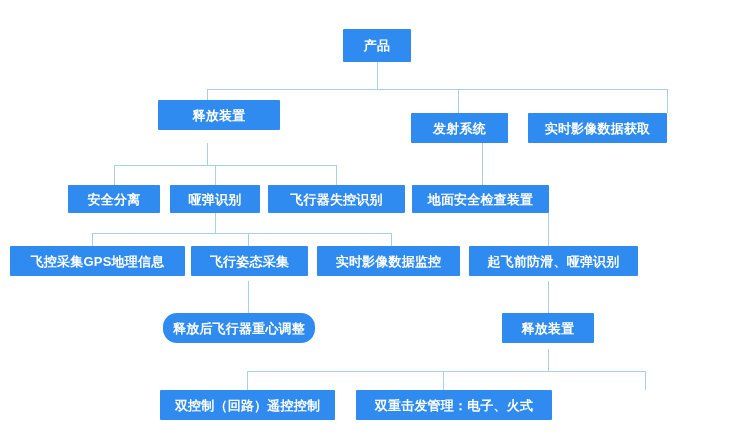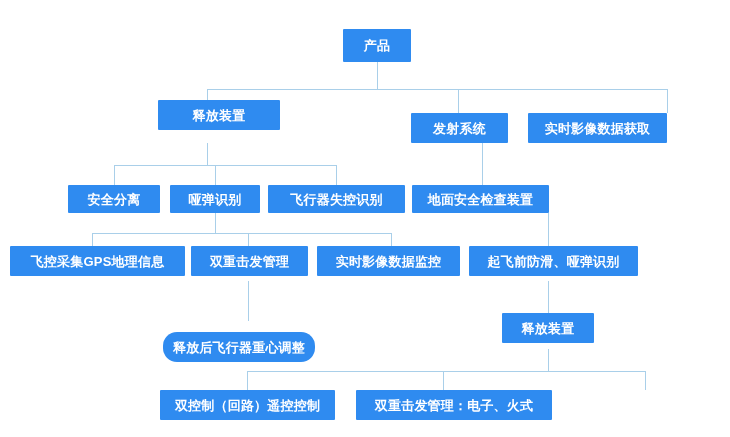--- a/index.html
+++ b/index.html
@@ -109,32 +109,32 @@
 
   <div class="node" style="left:412px; top:185px; width:137px; height:28px;">
     <span class="node-label">地面安全检查装置</span>
   </div>
 
   <div class="node" style="left:10px; top:246px; width:175px; height:30px;">
     <span class="node-label">飞控采集GPS地理信息</span>
   </div>
 
   <div class="node" style="left:191px; top:246px; width:117px; height:30px;">
-    <span class="node-label">双重击发管理</span>
+    <span class="node-label">飞行姿态采集</span>
   </div>
 
   <div class="node" style="left:317px; top:246px; width:143px; height:30px;">
     <span class="node-label">实时影像数据监控</span>
   </div>
 
   <div class="node" style="left:469px; top:246px; width:169px; height:30px;">
     <span class="node-label">起飞前防滑、哑弹识别</span>
   </div>
 
-  <div class="node" style="left:163px; top:332px; width:152px; height:30px;border-radius:14px;">
+  <div class="node" style="left:163px; top:313px; width:152px; height:30px;border-radius:14px;">
     <span class="node-label">释放后飞行器重心调整</span>
   </div>
 
   <div class="node" style="left:502px; top:313px; width:92px; height:30px;">
     <span class="node-label">释放装置</span>
   </div>
 
   <div class="node" style="left:160px; top:390px; width:175px; height:30px;">
     <span class="node-label">双控制（回路）遥控控制</span>
   </div>

